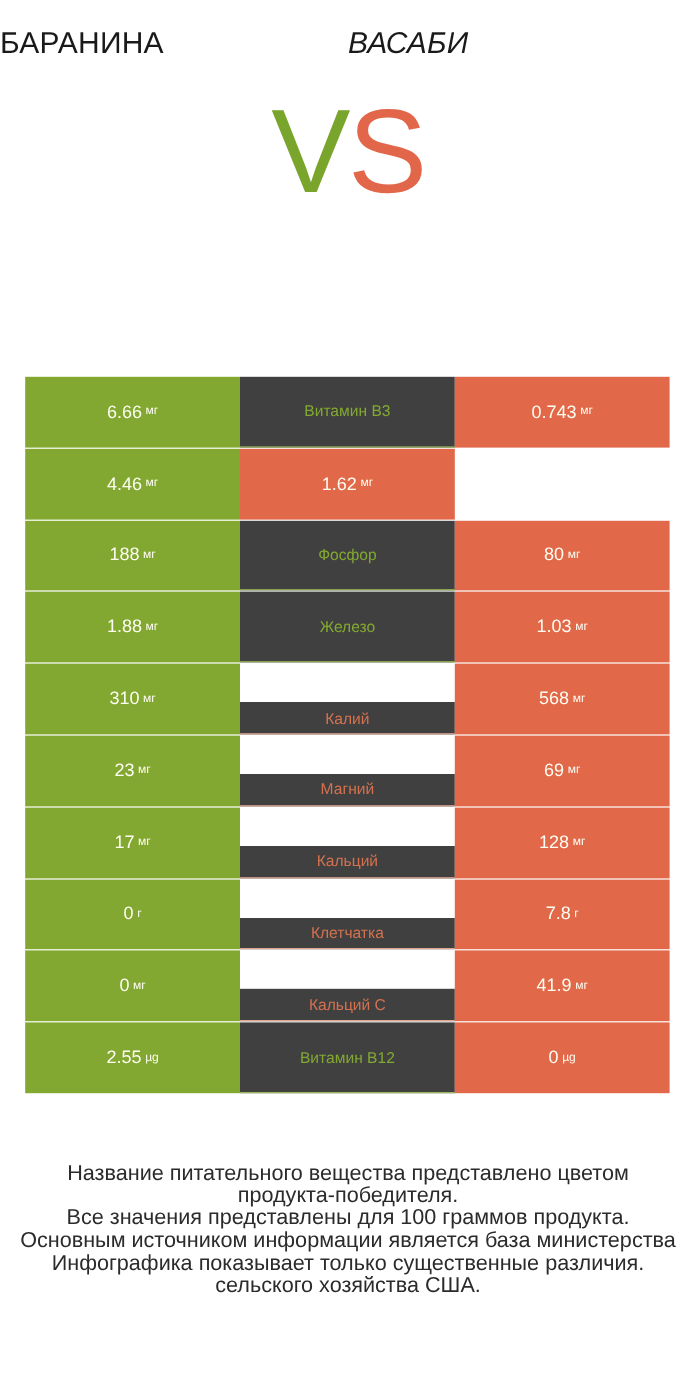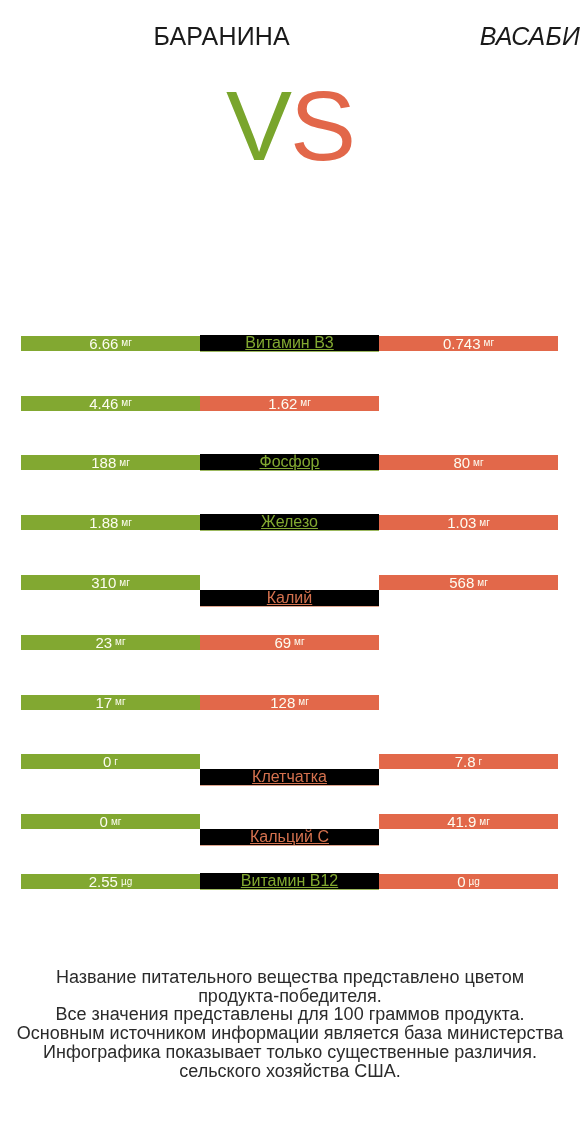--- a/index.html
+++ b/index.html
@@ -11,48 +11,48 @@
     -webkit-font-smoothing:antialiased;
     overflow:hidden;
   }
   .page{position:relative;width:580px;height:1144px;}
 
   
   .titles{position:absolute;left:0;top:0;width:580px;height:60px;}
   .title{
     position:absolute;top:24px;
     font-size:25px;color:#1a1a1a;letter-spacing:.2px;
-    text-align:right;white-space:nowrap;line-height:1;
+    text-align:left;white-space:nowrap;line-height:1;
   }
   .title.left{left:0;width:290px;}
   .title.right{left:290px;width:290px;font-style:italic;}
 
   
   .hero{position:absolute;left:0;top:60px;width:580px;height:240px;}
   .hero .img-left{position:absolute;left:40px;top:25px;width:200px;height:190px;}
   .hero .img-right{position:absolute;left:370px;top:55px;width:200px;height:130px;}
   .vs{
     position:absolute;left:0;top:16px;width:580px;
     text-align:center;font-size:99px;line-height:1;
     font-weight:400;letter-spacing:-2px;
   }
   .vs .v{color:#79a52c;}
   .vs .s{color:#e2674a;}
 
   
   .table{position:absolute;left:21px;top:314px;width:537px;}
-  .row{display:flex;height:58.8px;margin-bottom:1px;align-items:center;}
+  .row{display:flex;height:58.8px;margin-bottom:1px;}
   .row:last-child{margin-bottom:0;}
   .cell{
     width:179px;display:flex;align-items:center;justify-content:center;
     box-sizing:border-box;font-size:15px;line-height:1;
   }
   .cell.left{background:#82a831;color:#fdfdf2;}
   .cell.right{background:#e2684a;color:#fdfdf2;}
-  .cell.mid{background:#000000;font-size:16px;text-decoration:underline;}
+  .cell.mid{background:#404040;font-size:13px;}
   .cell.mid.green{color:#82a831;border-bottom:1.5px solid #9cb85e;}
   .cell.mid.orange{color:#d4714e;border-bottom:1.5px solid #e0a68f;margin-top:32px;}
   .unit{font-size:10px;margin-left:3px;}
 
   
   .footer{
     position:absolute;left:0;top:968px;width:580px;
     text-align:center;font-size:18px;line-height:18.7px;color:#2b2b2b;
   }
   .footer div{white-space:nowrap;}
@@ -136,29 +136,35 @@
         <div class="cell right">
           <span>568</span>
           <span class="unit">мг</span>
         </div>
       </div>
       <div class="row">
         <div class="cell left">
           <span>23</span>
           <span class="unit">мг</span>
         </div>
+        <div class="cell mid orange">
+          <span>Магний</span>
+        </div>
         <div class="cell right">
           <span>69</span>
           <span class="unit">мг</span>
         </div>
       </div>
       <div class="row">
         <div class="cell left">
           <span>17</span>
           <span class="unit">мг</span>
+        </div>
+        <div class="cell mid orange">
+          <span>Кальций</span>
         </div>
         <div class="cell right">
           <span>128</span>
           <span class="unit">мг</span>
         </div>
       </div>
       <div class="row">
         <div class="cell left">
           <span>0</span>
           <span class="unit">г</span>

